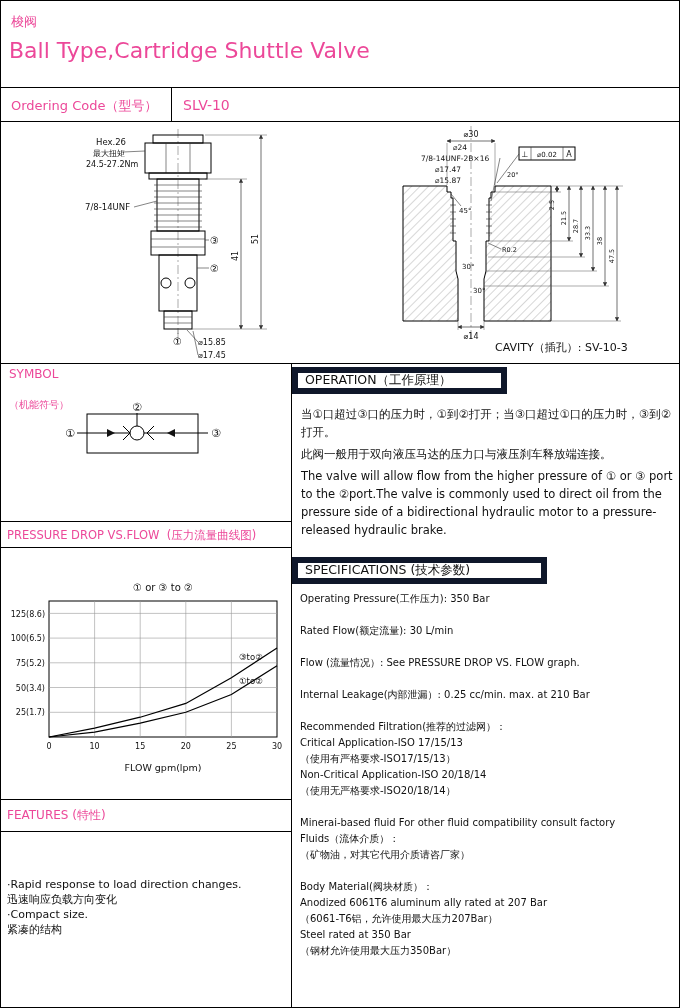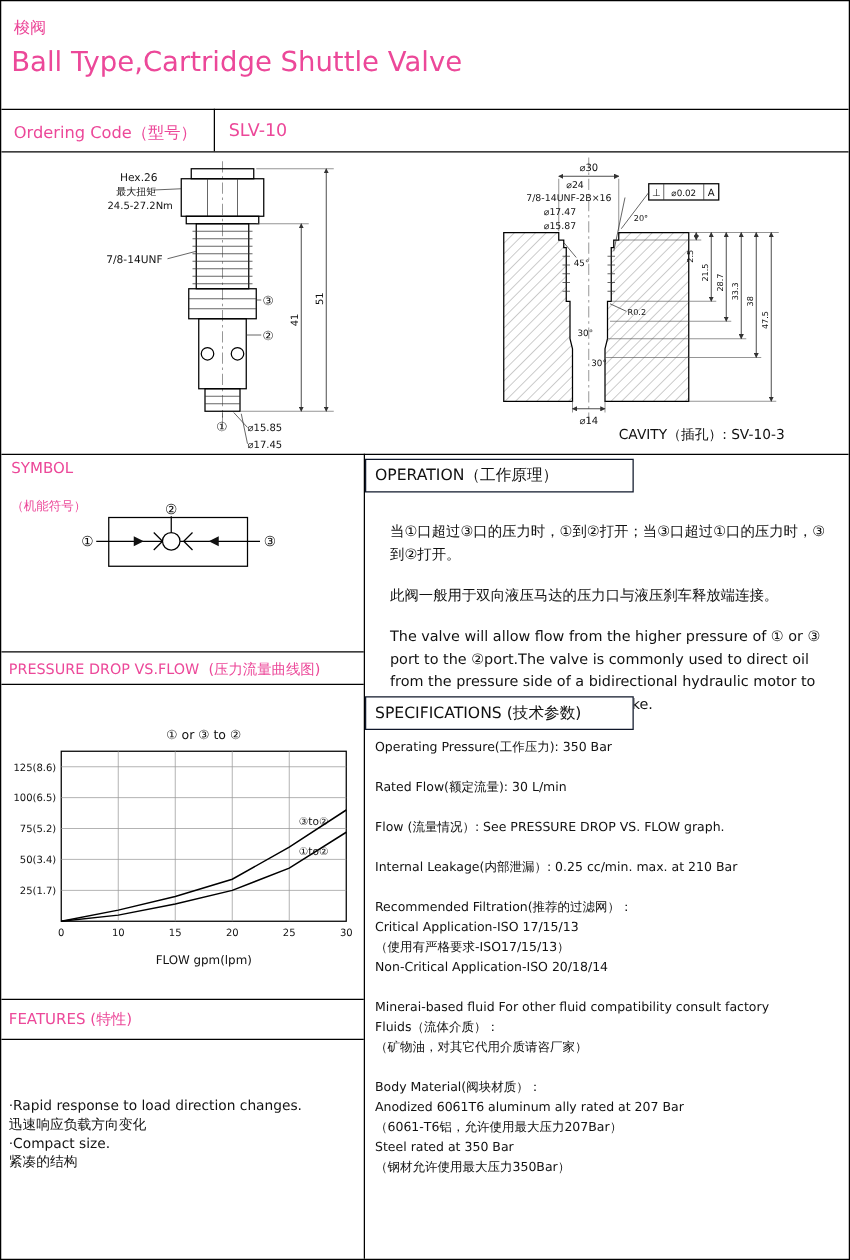--- a/index.html
+++ b/index.html
@@ -1,23 +1,23 @@
 <!DOCTYPE html>
 <html><head>
 <meta charset="utf-8">
 <style>
   *{box-sizing:border-box;margin:0;padding:0}
   body{background:#e9e9e9;font-family:"DejaVu Sans","Liberation Sans",sans-serif}
   .page{position:relative;width:680px;height:1008px;margin:0 auto;background:#fff;border:1px solid #000;color:#111;overflow:hidden}
   .t{position:absolute;white-space:pre;color:#ec4899}
   .hline{position:absolute;height:1px;background:#000}
   .vline{position:absolute;width:1px;background:#000}
-  .hbox{position:absolute;border:1px solid #0f172a;display:flex;align-items:center;padding-left:7px;font-size:12.5px;background:#fff}
+  .hbox{position:absolute;border:6px solid #0f172a;display:flex;align-items:center;padding-left:7px;font-size:12.5px;background:#fff}
   .op-body{position:absolute;left:296px;top:400px;width:380px;font-size:11.5px;line-height:18px;color:#111}
-  .op-body p{margin:15px}
+  .op-body p{margin:4px}
   .specs{position:absolute;left:299px;top:590px;width:378px;font-size:10px;color:#111}
   .spec-item{margin-bottom:16px}
   .spec-item div{line-height:16px;white-space:nowrap}
   .features-body{position:absolute;left:6px;top:876px;width:280px;font-size:11px;color:#111}
   .features-body div{line-height:15px;white-space:nowrap}
   svg{position:absolute}
   svg text{fill:#111}
   .dim{stroke:#333;stroke-width:0.7}
   .ext{stroke:#555;stroke-width:0.5}
   .outline{stroke:#000;stroke-width:1;fill:none}
@@ -237,39 +237,40 @@
     <text x="180.8" y="192" font-size="8" text-anchor="middle">20</text>
     <text x="226.4" y="192" font-size="8" text-anchor="middle">25</text>
     <text x="272" y="192" font-size="8" text-anchor="middle">30</text>
     <polyline points="44.0,180.0 89.6,171.1 135.2,160.2 180.8,146.4 226.4,120.7 272.0,91.0" fill="none" stroke="#000" stroke-width="1.2"></polyline>
     <polyline points="44.0,180.0 89.6,175.1 135.2,166.2 180.8,155.3 226.4,137.5 272.0,108.8" fill="none" stroke="#000" stroke-width="1.2"></polyline>
     <text x="234" y="103" font-size="8.5">③to②</text>
     <text x="234" y="127" font-size="8.5">①to②</text>
     <text x="158" y="214" font-size="9.5" text-anchor="middle">FLOW gpm(lpm)</text>
   </svg>
 
-  <div class="hbox" style="left:291px;top:556px;width:215px;height:27px">SPECIFICATIONS (技术参数)</div>
+  <div class="hbox" style="left:291px;top:556px;width:255px;height:27px">SPECIFICATIONS (技术参数)</div>
   <div class="specs">
     <div class="spec-item">
       <div>Operating Pressure(工作压力): 350 Bar</div>
     </div>
     <div class="spec-item">
       <div>Rated Flow(额定流量): 30 L/min</div>
     </div>
     <div class="spec-item">
       <div>Flow (流量情况）: See PRESSURE DROP VS. FLOW graph.</div>
     </div>
     <div class="spec-item">
       <div>Internal Leakage(内部泄漏）: 0.25 cc/min. max. at 210 Bar</div>
     </div>
     <div class="spec-item">
       <div>Recommended Filtration(推荐的过滤网）：</div>
       <div>Critical Application-ISO 17/15/13</div>
       <div>（使用有严格要求-ISO17/15/13）</div>
       <div>Non-Critical Application-ISO 20/18/14</div>
+      <div>（使用无严格要求-ISO20/18/14）</div>
     </div>
     <div class="spec-item">
       <div>Minerai-based fluid For other  fluid compatibility consult  factory</div>
       <div>Fluids（流体介质）：</div>
       <div>（矿物油，对其它代用介质请咨厂家）</div>
     </div>
     <div class="spec-item">
       <div>Body Material(阀块材质）：</div>
       <div>Anodized 6061T6 aluminum ally rated at 207 Bar</div>
       <div>（6061-T6铝，允许使用最大压力207Bar）</div>

